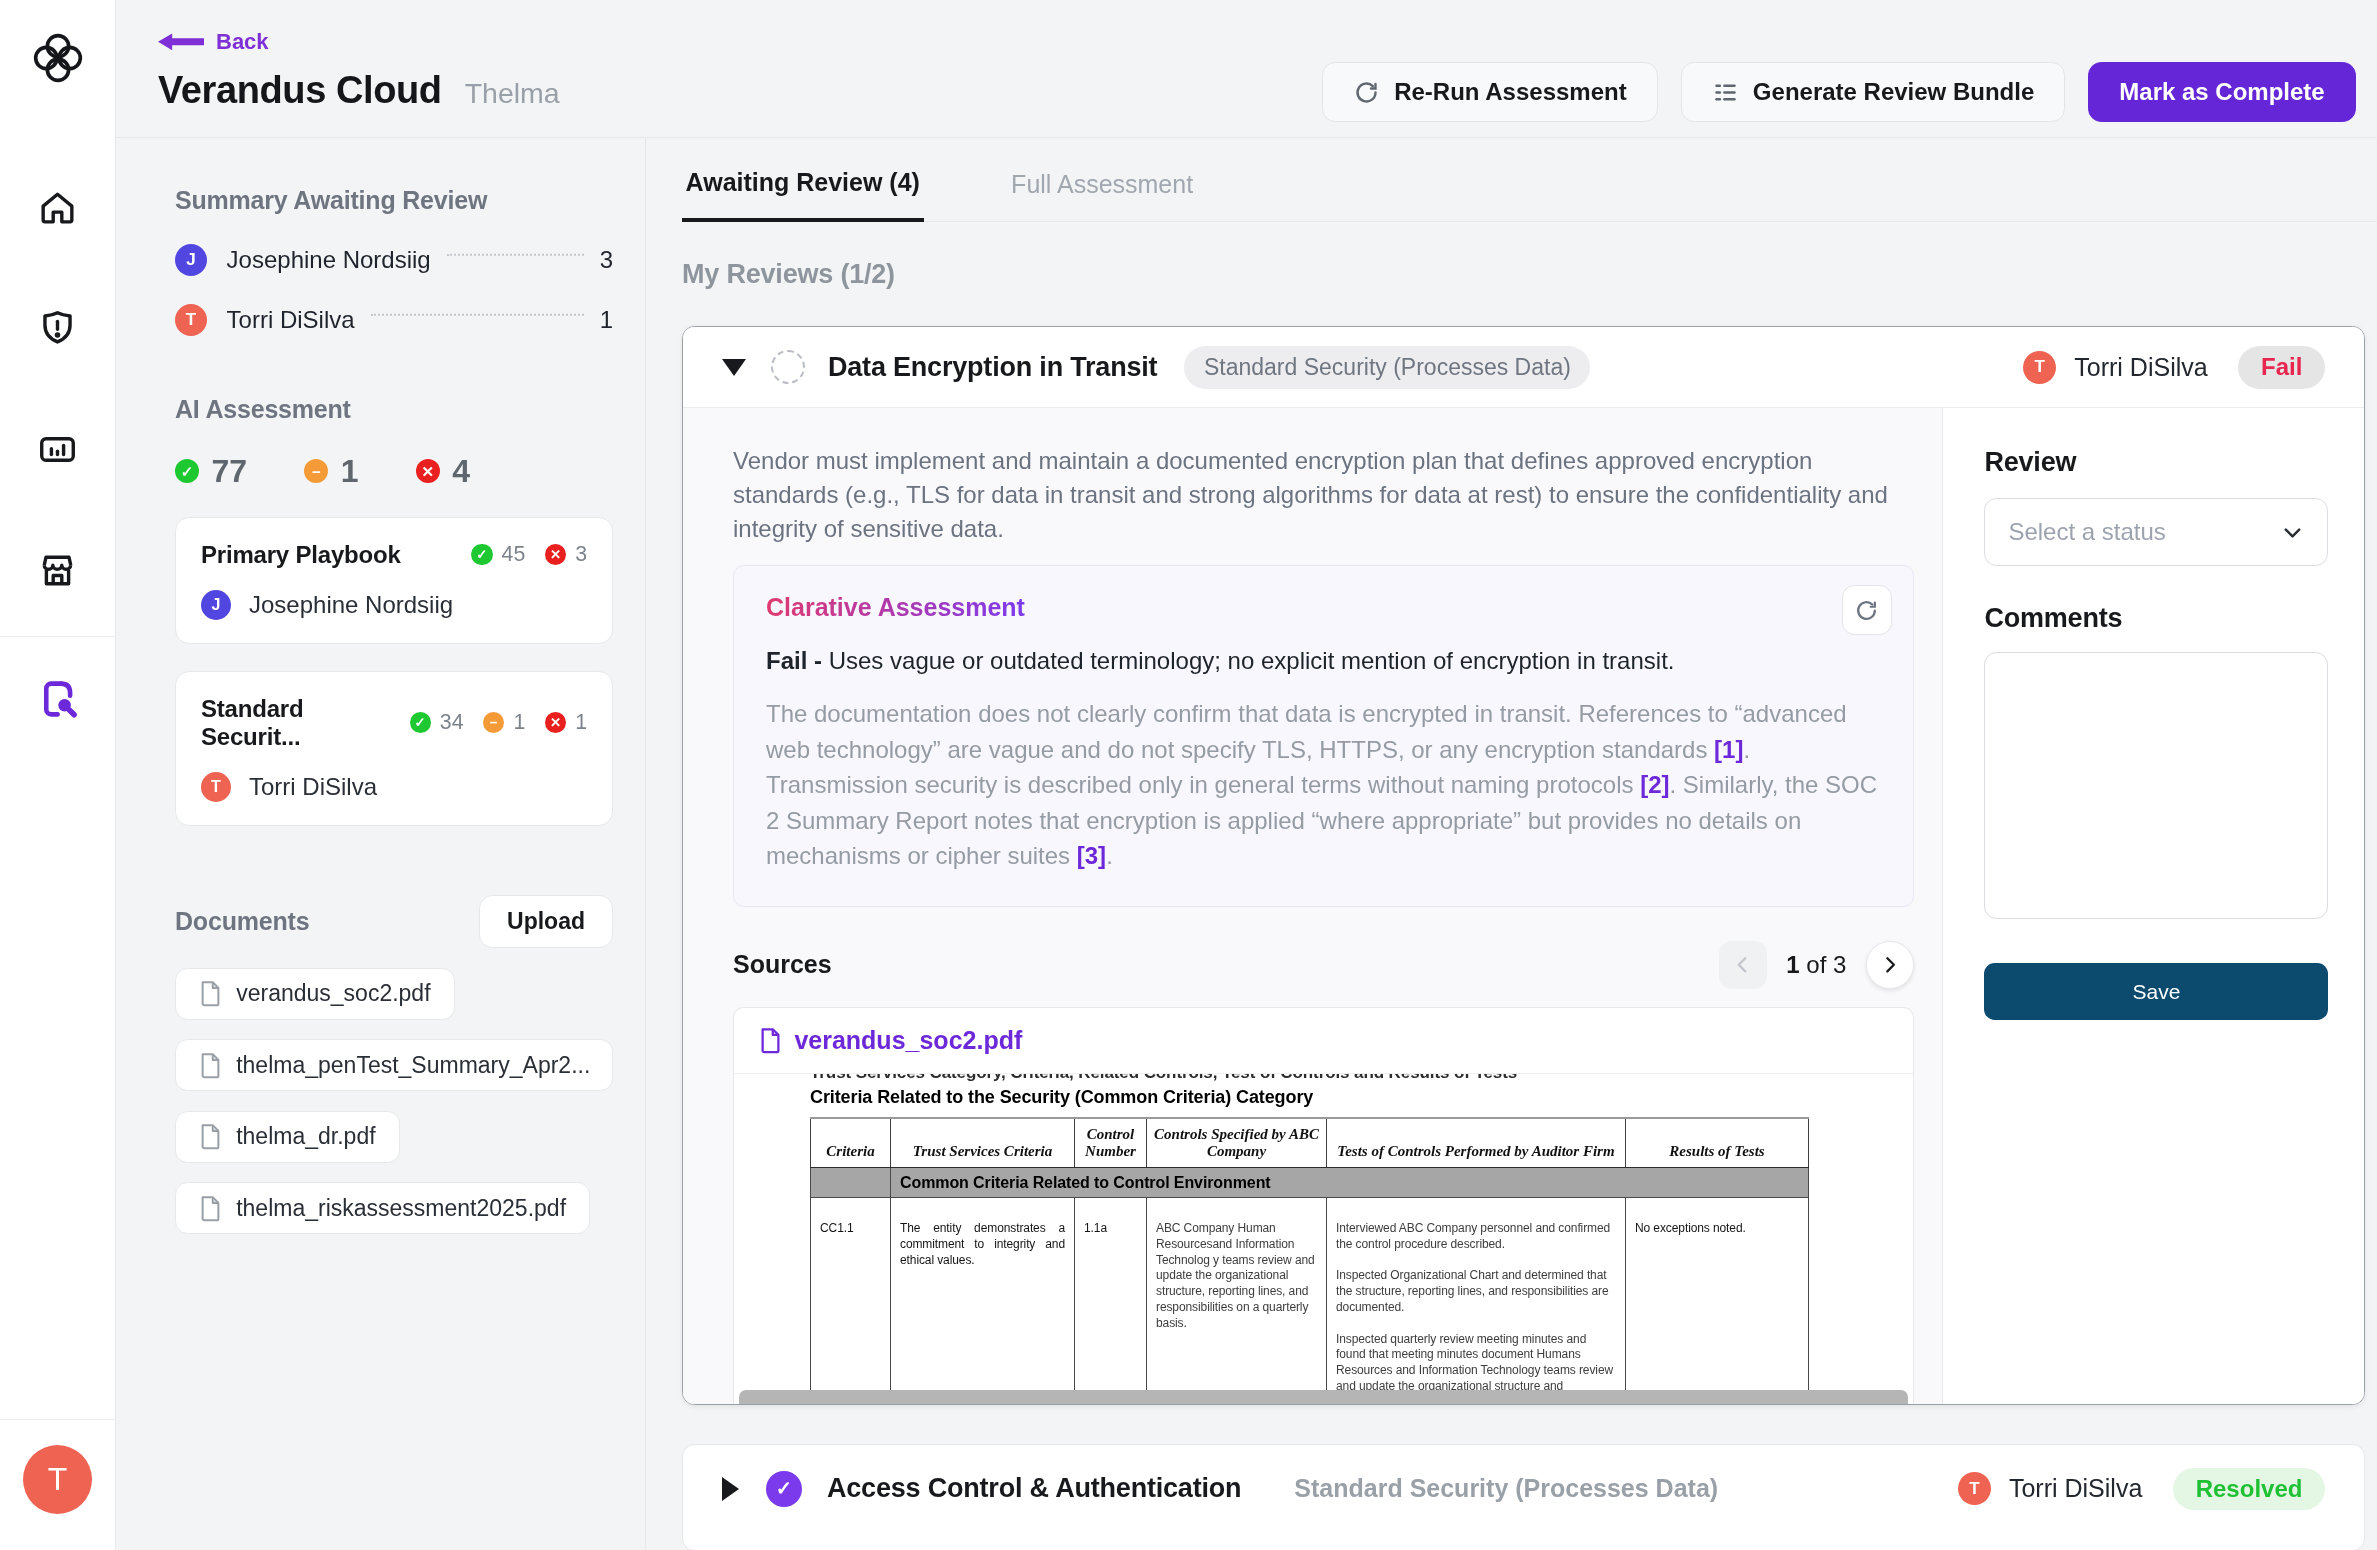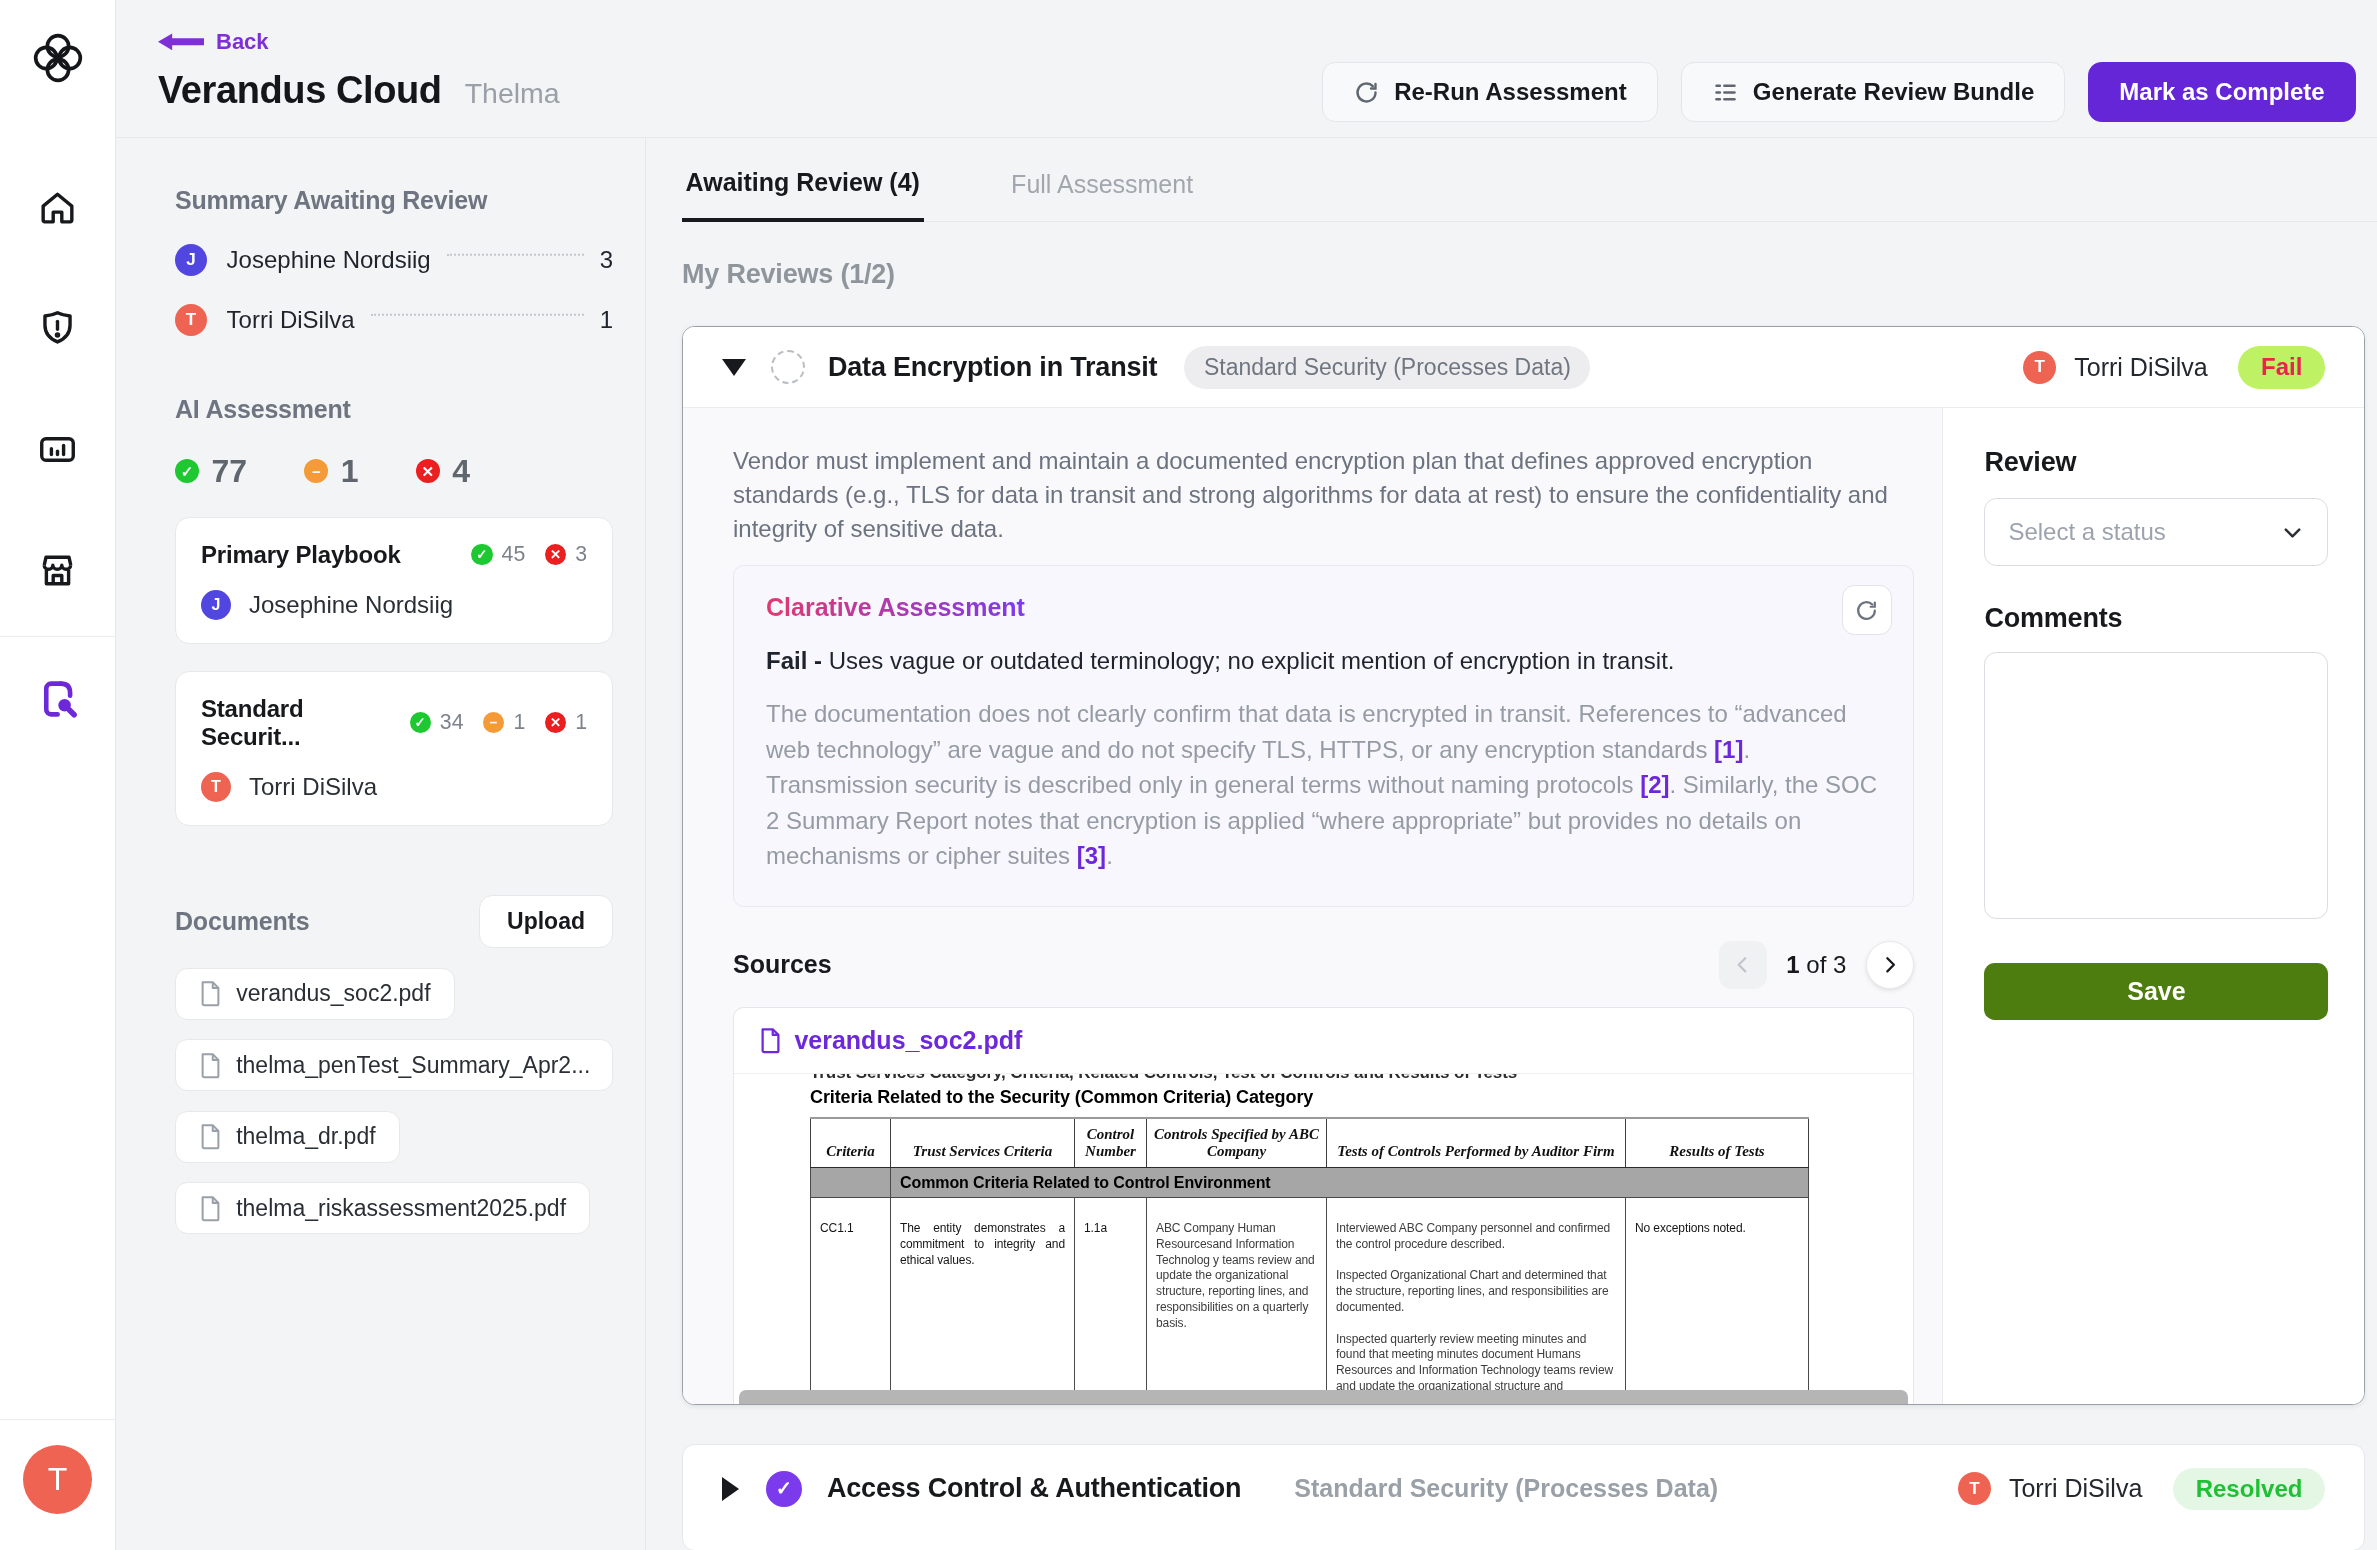--- a/index.html
+++ b/index.html
@@ -72,21 +72,21 @@
   .ctl-head { height:81px; flex:none; display:flex; align-items:center; padding:0 39px; border-bottom:0.9px solid #ececee; background:#fff; }
   .caret-down { width:0; height:0; border-left:12.4px solid transparent; border-right:12.4px solid transparent; border-top:17px solid #17191c; cursor:pointer; flex:none; }
   .caret-right { width:0; height:0; border-top:12.4px solid transparent; border-bottom:12.4px solid transparent; border-left:17px solid #17191c; cursor:pointer; flex:none; }
   .dashed-circle { width:34px; height:34px; border:2.7px dashed #b9bdc3; border-radius:50%; margin-left:25px; flex:none; }
   .ctl-title { font-size:27px; font-weight:700; margin-left:23px; letter-spacing:-0.2px; white-space:nowrap; }
   .tag-pill { margin-left:27px; background:#ededf0; color:#6f7680; font-size:23px; padding:8px 19.6px; border-radius:888px; white-space:nowrap; }
   .head-right { margin-left:auto; display:flex; align-items:center; gap:18px; }
   .head-right .avatar-sm { width:33px; height:33px; font-size:17px; }
   .head-reviewer { font-size:25px; color:#23272e; white-space:nowrap; }
   .pill { font-size:24px; font-weight:700; padding:7.1px 23px; border-radius:888px; white-space:nowrap; }
-  .pill-fail { background:#bef264; color:#e8254f; margin-left:12.4px; }
+  .pill-fail { background:#e5e5e5; color:#e8254f; margin-left:12.4px; }
   .pill-resolved { background:#e4f6e4; color:#1fc034; margin-left:12.4px; }
 
   .ctl-body { flex:1; min-height:0; display:flex; }
   .ctl-left { flex:1; min-width:0; background:#f9f9fb; padding:36px 28.5px 0 50px; display:flex; flex-direction:column; }
   .ctl-desc { font-size:24px; line-height:1.4; color:#6b7280; max-width:1191px; }
 
   .clar-panel { margin-top:19.6px; background:#f8f7fd; border:0.9px solid #e9e6f4; border-radius:10.7px; padding:27px 32px 32px; position:relative; }
   .clar-title { font-size:25px; font-weight:700; background:linear-gradient(90deg,#e03a6e,#7c3aed); -webkit-background-clip:text; background-clip:text; color:transparent; display:inline-block; }
   .refresh-btn { position:absolute; top:19.6px; right:21.3px; width:50px; height:50px; border-radius:12.4px; border:1.3px solid #e3e4e8; background:#fff; display:flex; align-items:center; justify-content:center; cursor:pointer; }
   .clar-verdict { margin-top:25px; font-size:24px; color:#1f242c; }
@@ -118,21 +118,21 @@
   .prelines { white-space:pre-line; }
   .justify { text-align:justify; }
   .pdf-scrollbar { position:absolute; left:5.3px; right:5.3px; bottom:0; height:14.2px; background:#b5b5b5; border-radius:7.1px 7.1px 0 0; cursor:pointer; }
 
   .ctl-right { width:422px; flex:none; background:#fff; border-left:0.9px solid #e8e9eb; padding:39px 36px 0 41px; }
   .panel-heading { font-size:27px; font-weight:700; color:#17191c; letter-spacing:-0.2px; }
   .status-select { margin-top:19.6px; height:68px; border:1.3px solid #d9dce0; border-radius:12.4px; background:#fff; display:flex; align-items:center; padding:0 23px; cursor:pointer; }
   .select-placeholder { font-size:24px; color:#9ca3af; flex:1; }
   .comments-heading { margin-top:37px; }
   .comments-box { margin-top:18px; width:100%; height:267px; border:1.3px solid #d9dce0; border-radius:12.4px; background:#fff; resize:none; font-family:inherit; font-size:23px; padding:18px; }
-  .save-btn { margin-top:41px; width:100%; height:57px; border:none; border-radius:10.7px; background:#4d7c0f; color:#fff; font-family:inherit; font-size:25px; font-weight:700; cursor:pointer; }
+  .save-btn { margin-top:41px; width:100%; height:57px; border:none; border-radius:10.7px; background:#0c4a6e; color:#fff; font-family:inherit; font-size:21px; font-weight:400; cursor:pointer; }
 
   
   .collapsed-card { margin-top:39px; flex:none; height:107px; background:#fff; border:1.3px solid #e5e7ea; border-radius:12.4px; display:flex; align-items:center; padding:12.4px 39px 30px; }
   .check-circle { width:36px; height:36px; border-radius:50%; background:#7c3aed; color:#fff; display:flex; align-items:center; justify-content:center; font-size:19.6px; font-weight:900; margin-left:27px; flex:none; }
   .collapsed-title { font-size:27px; font-weight:700; margin-left:25px; letter-spacing:-0.2px; white-space:nowrap; }
   .collapsed-tag { margin-left:53px; font-size:25px; font-weight:600; color:#9aa0a8; white-space:nowrap; }
 
   svg { display:block; }
 </style>
 </head>

